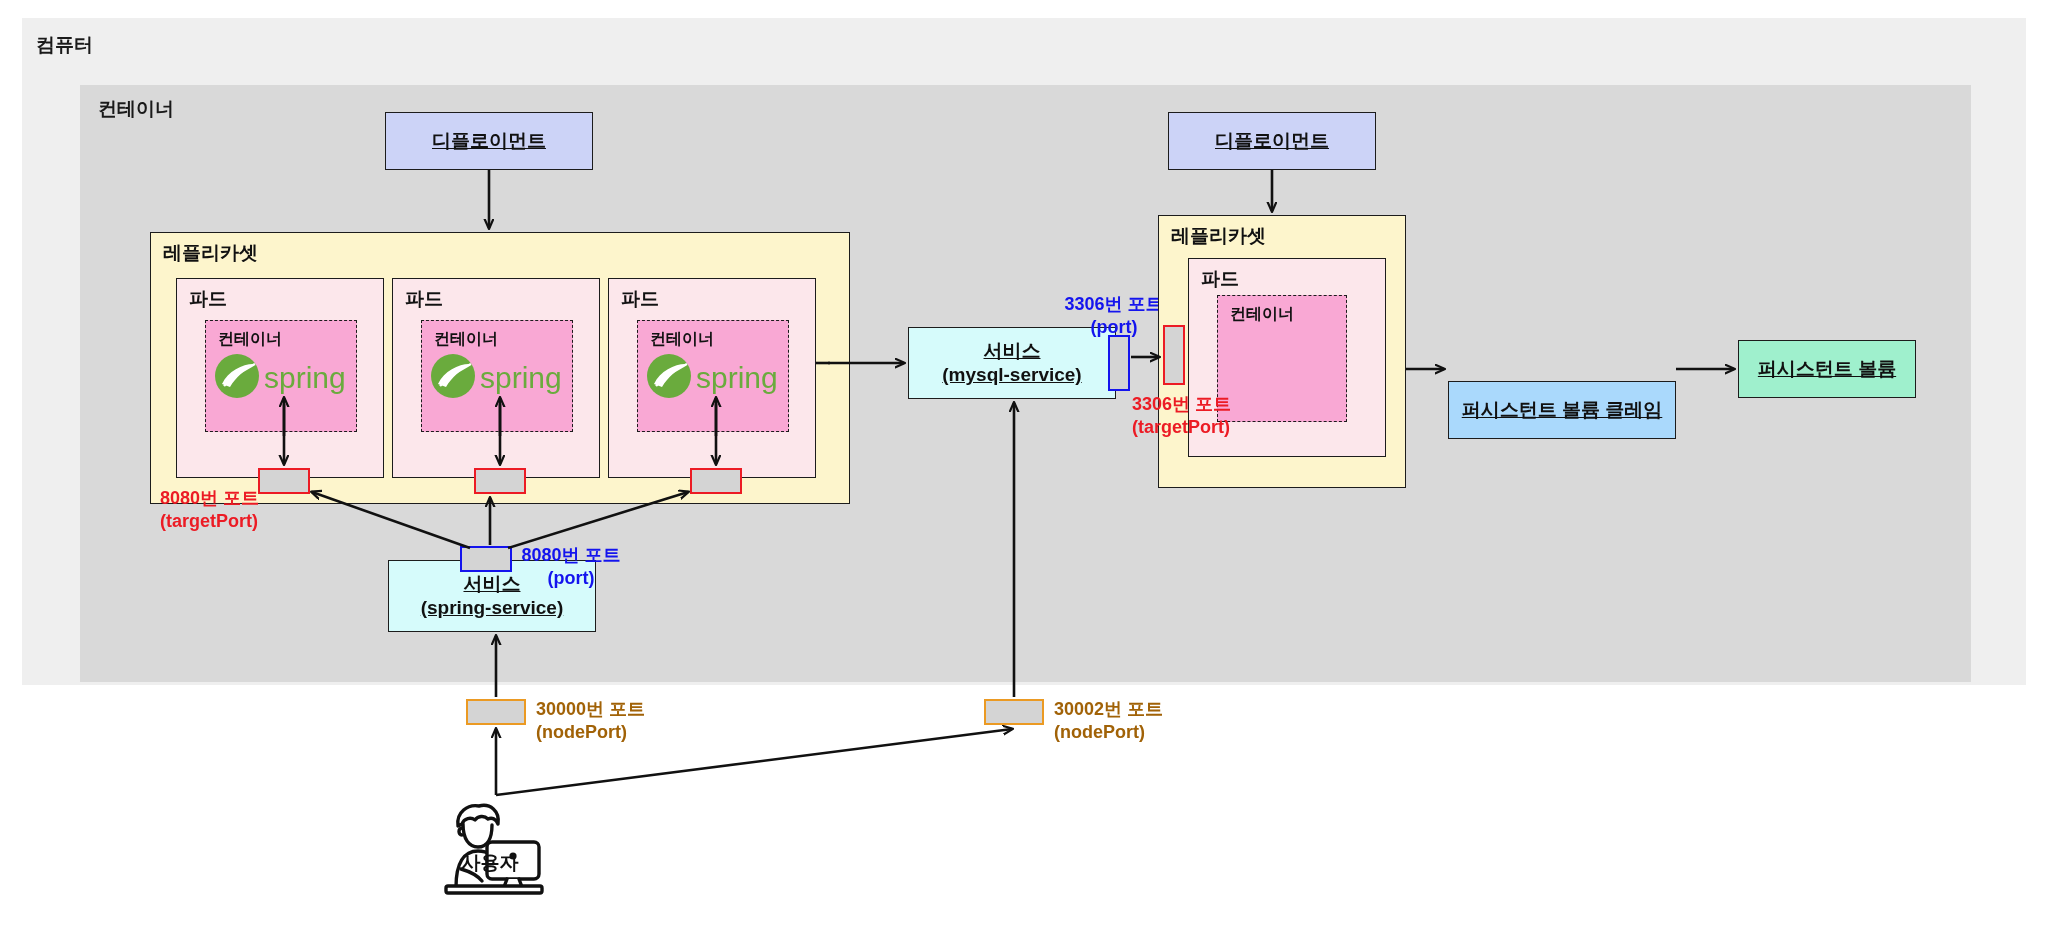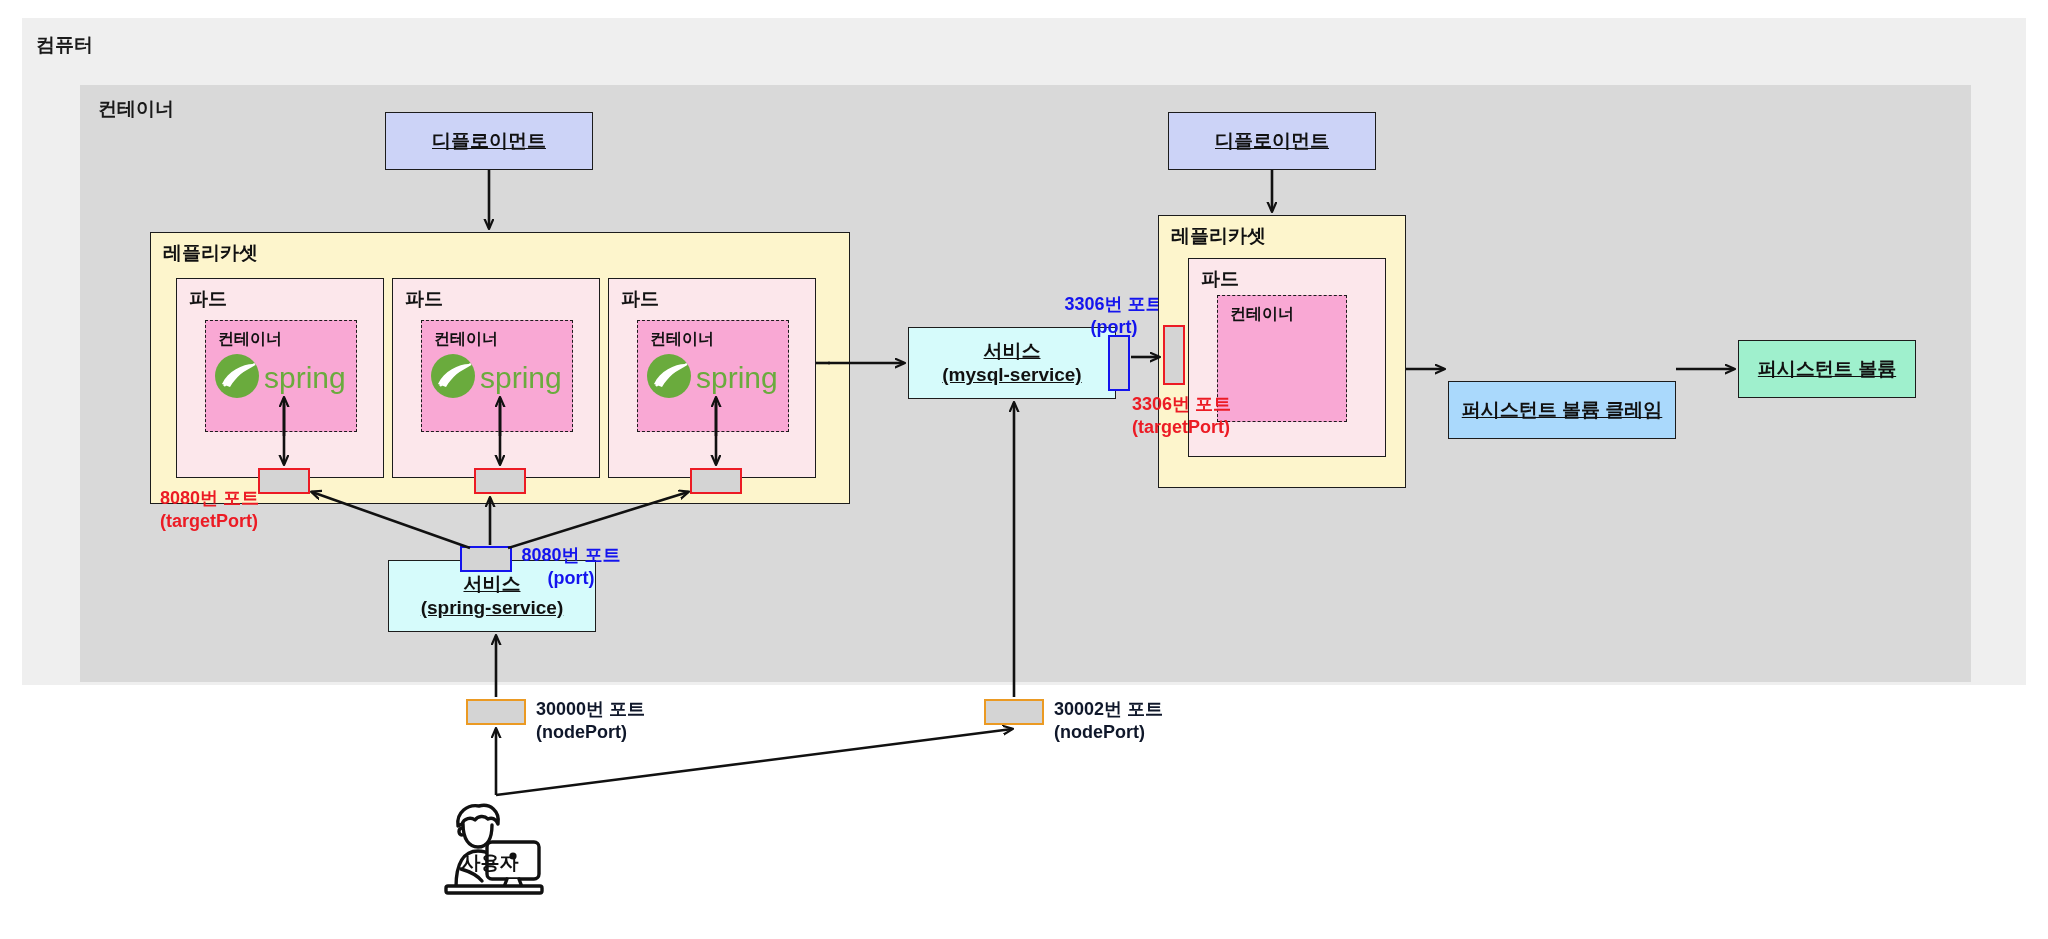--- a/index.html
+++ b/index.html
@@ -91,21 +91,21 @@
   
   .port-caption {
     position: absolute;
     font-weight: bold;
     font-size: 18px;
     line-height: 1.3;
     white-space: pre-line;
   }
   .cap-red    { color: #ec1b24; }
   .cap-blue   { color: #1414ee; }
-  .cap-orange { color: #0f172a; }
+  .cap-orange { color: #a16207; }
   .cap-center { text-align: center; }
   .cap-left   { text-align: left; }
 
   
   #wires {
     position: absolute;
     left: 0; top: 0;
     width: 2048px; height: 939px;
     pointer-events: none;
   }

